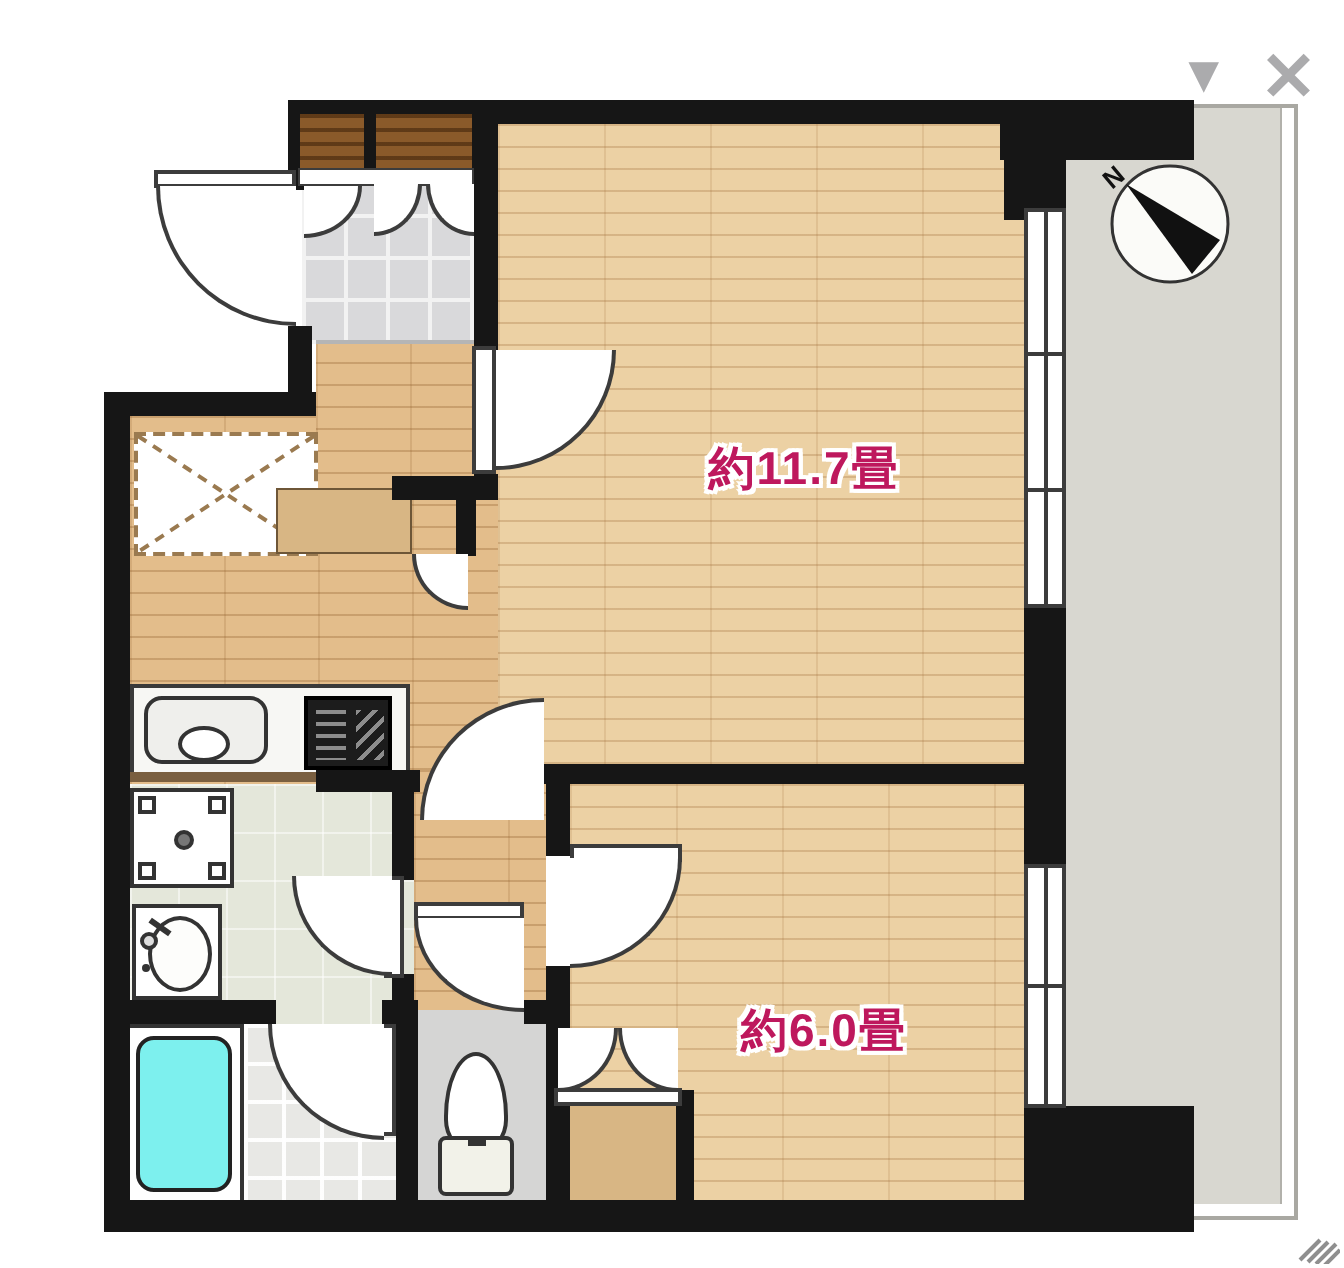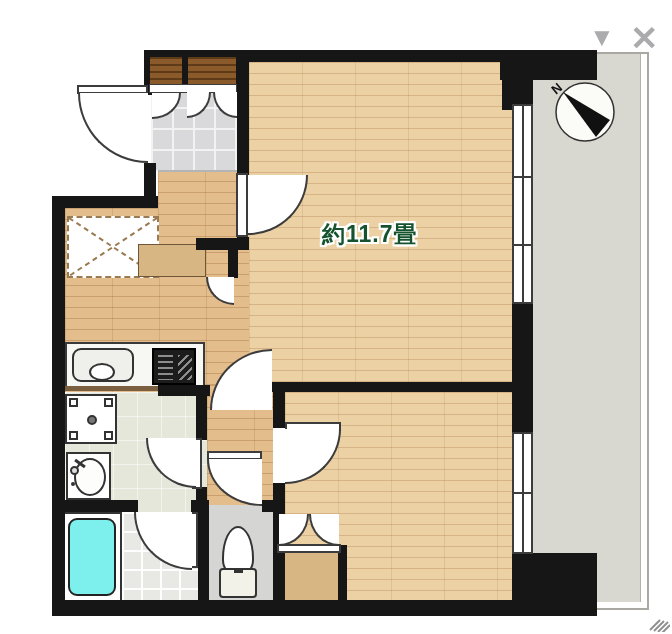--- a/index.html
+++ b/index.html
@@ -29,21 +29,21 @@
   .door{background:#fff;z-index:4;}
   .door.bl{border-bottom-left-radius:100% 100%;border-left:2px solid #3c3c3c;border-bottom:2px solid #3c3c3c;}
   .door.br{border-bottom-right-radius:100% 100%;border-right:2px solid #3c3c3c;border-bottom:2px solid #3c3c3c;}
   .door.tl{border-top-left-radius:100% 100%;border-top:2px solid #3c3c3c;border-left:2px solid #3c3c3c;}
   .leaf{background:#fff;border:2px solid #3c3c3c;z-index:4;}
   .window{background:#fff;border:2px solid #3c3c3c;z-index:4;}
   .window .mull{position:absolute;top:0;bottom:0;left:50%;width:2px;margin-left:-1px;background:#3c3c3c;}
   .window .tick{position:absolute;left:0;right:0;height:2px;background:#3c3c3c;}
   .cab{background-color:#8a5a2a;
     background-image:repeating-linear-gradient(to bottom,rgba(60,32,8,.55) 0 2px,transparent 2px 7px);z-index:4;}
-  .roomlabel{z-index:5;font-weight:bold;font-size:23px;color:#14532d;letter-spacing:1px;text-align:left;
+  .roomlabel{z-index:5;font-weight:bold;font-size:23px;color:#be185d;letter-spacing:1px;text-align:center;
     text-shadow:-2px -2px 0 #fff,2px -2px 0 #fff,-2px 2px 0 #fff,2px 2px 0 #fff,-2px 0 0 #fff,2px 0 0 #fff,0 -2px 0 #fff,0 2px 0 #fff;}
   .ctrl{z-index:6;color:#ababad;}
 </style>
 </head>
 <body>
 
 <div id="stage">
 
   <div class="abs" style="left:527px;top:52px;width:122px;height:558px;border:2px solid #a9a8a2;background:#fff;z-index:1;"></div>
   <div class="abs" style="left:529px;top:54px;width:112px;height:548px;background:#d8d7d0;border-right:1px solid #b2b1ab;z-index:1;"></div>
@@ -173,20 +173,21 @@
 
   <div class="abs" style="left:550px;top:77px;width:72px;height:72px;z-index:2;">
     <svg width="72" height="72">
       <circle cx="35" cy="35" r="29" fill="#fbfbf8" stroke="#333" stroke-width="1.5"></circle>
       <polygon points="13,15 46,60 60,43" fill="#111"></polygon>
     </svg>
     <span style="position:absolute;left:2px;top:4px;font-size:13px;font-weight:bold;color:#111;transform:rotate(-40deg);">N</span>
   </div>
 
   <div class="abs roomlabel" style="left:322px;top:219px;width:160px;">約11.7畳</div>
+  <div class="abs roomlabel" style="left:337px;top:500px;width:150px;">約6.0畳</div>
 
   <span class="abs ctrl" style="left:589px;top:22px;font-size:26px;">▼</span>
   <span class="abs ctrl" style="left:630px;top:18px;font-size:34px;font-weight:bold;">✕</span>
 
   <svg class="abs" style="left:648px;top:614px;z-index:2;" width="22" height="18">
     <line x1="2" y1="16" x2="12" y2="6" stroke="#8f8f8f" stroke-width="2"></line>
     <line x1="6" y1="17" x2="16" y2="7" stroke="#8f8f8f" stroke-width="2"></line>
     <line x1="10" y1="18" x2="20" y2="8" stroke="#8f8f8f" stroke-width="2"></line>
     <line x1="14" y1="19" x2="22" y2="11" stroke="#8f8f8f" stroke-width="2"></line>
   </svg>

